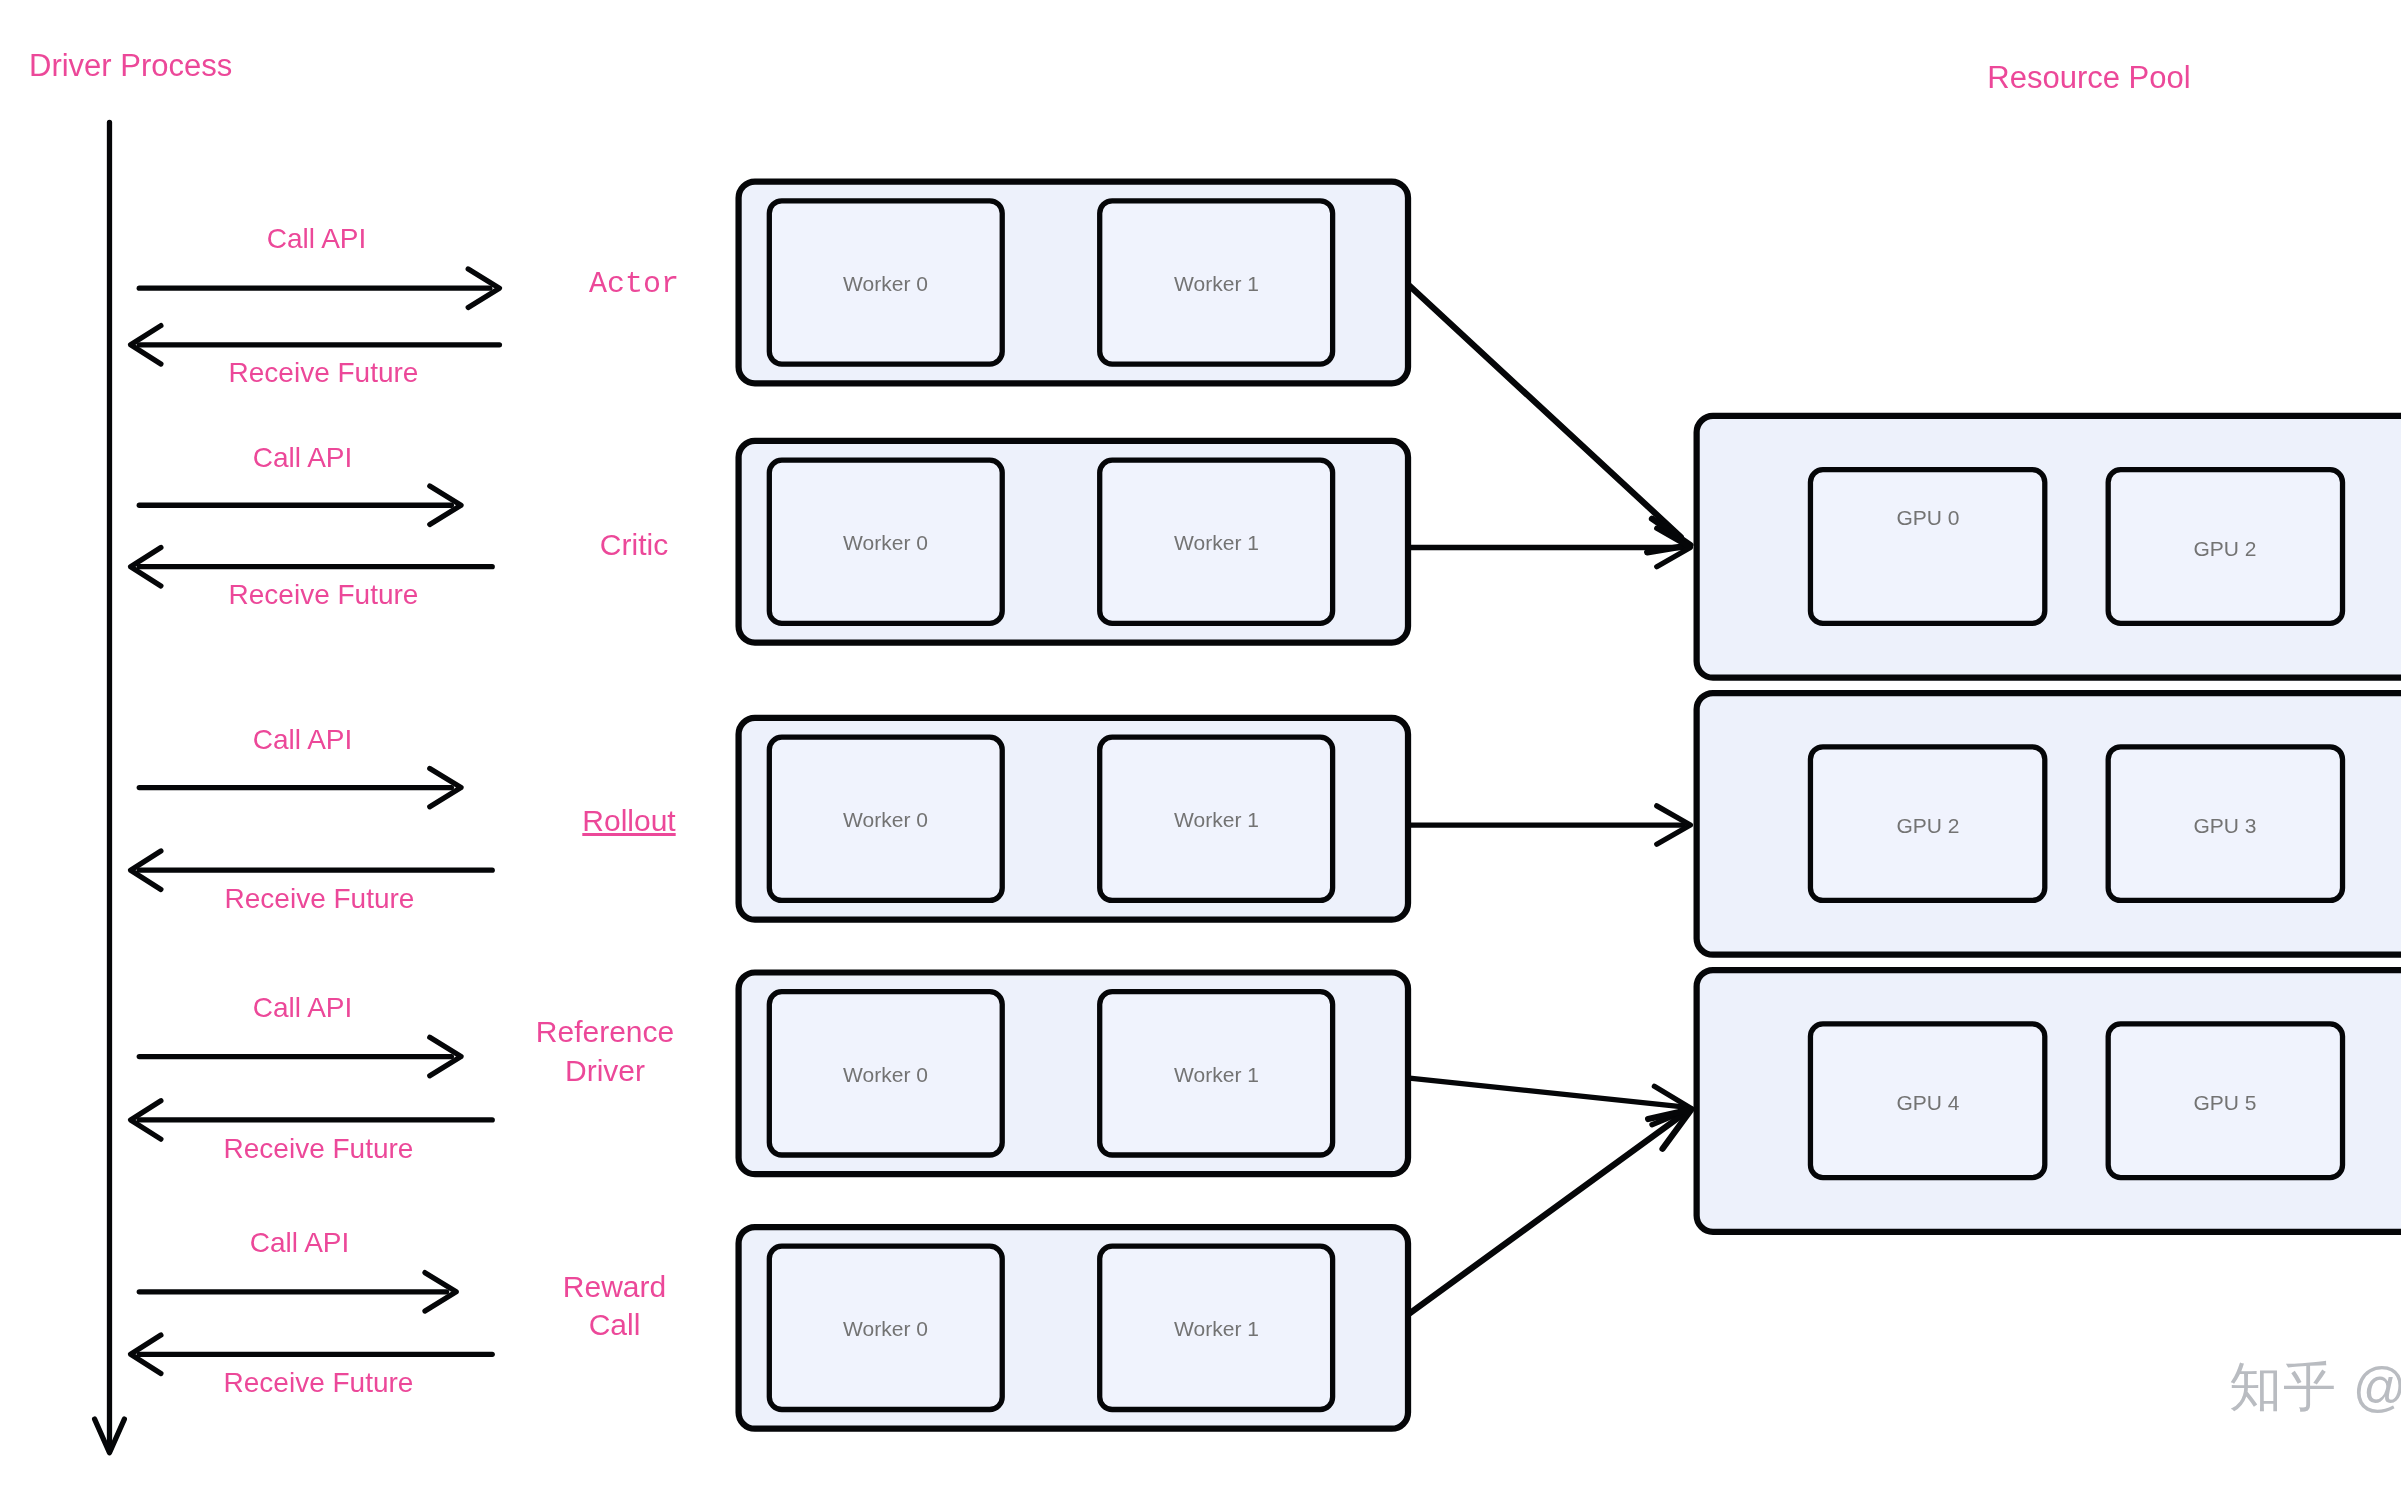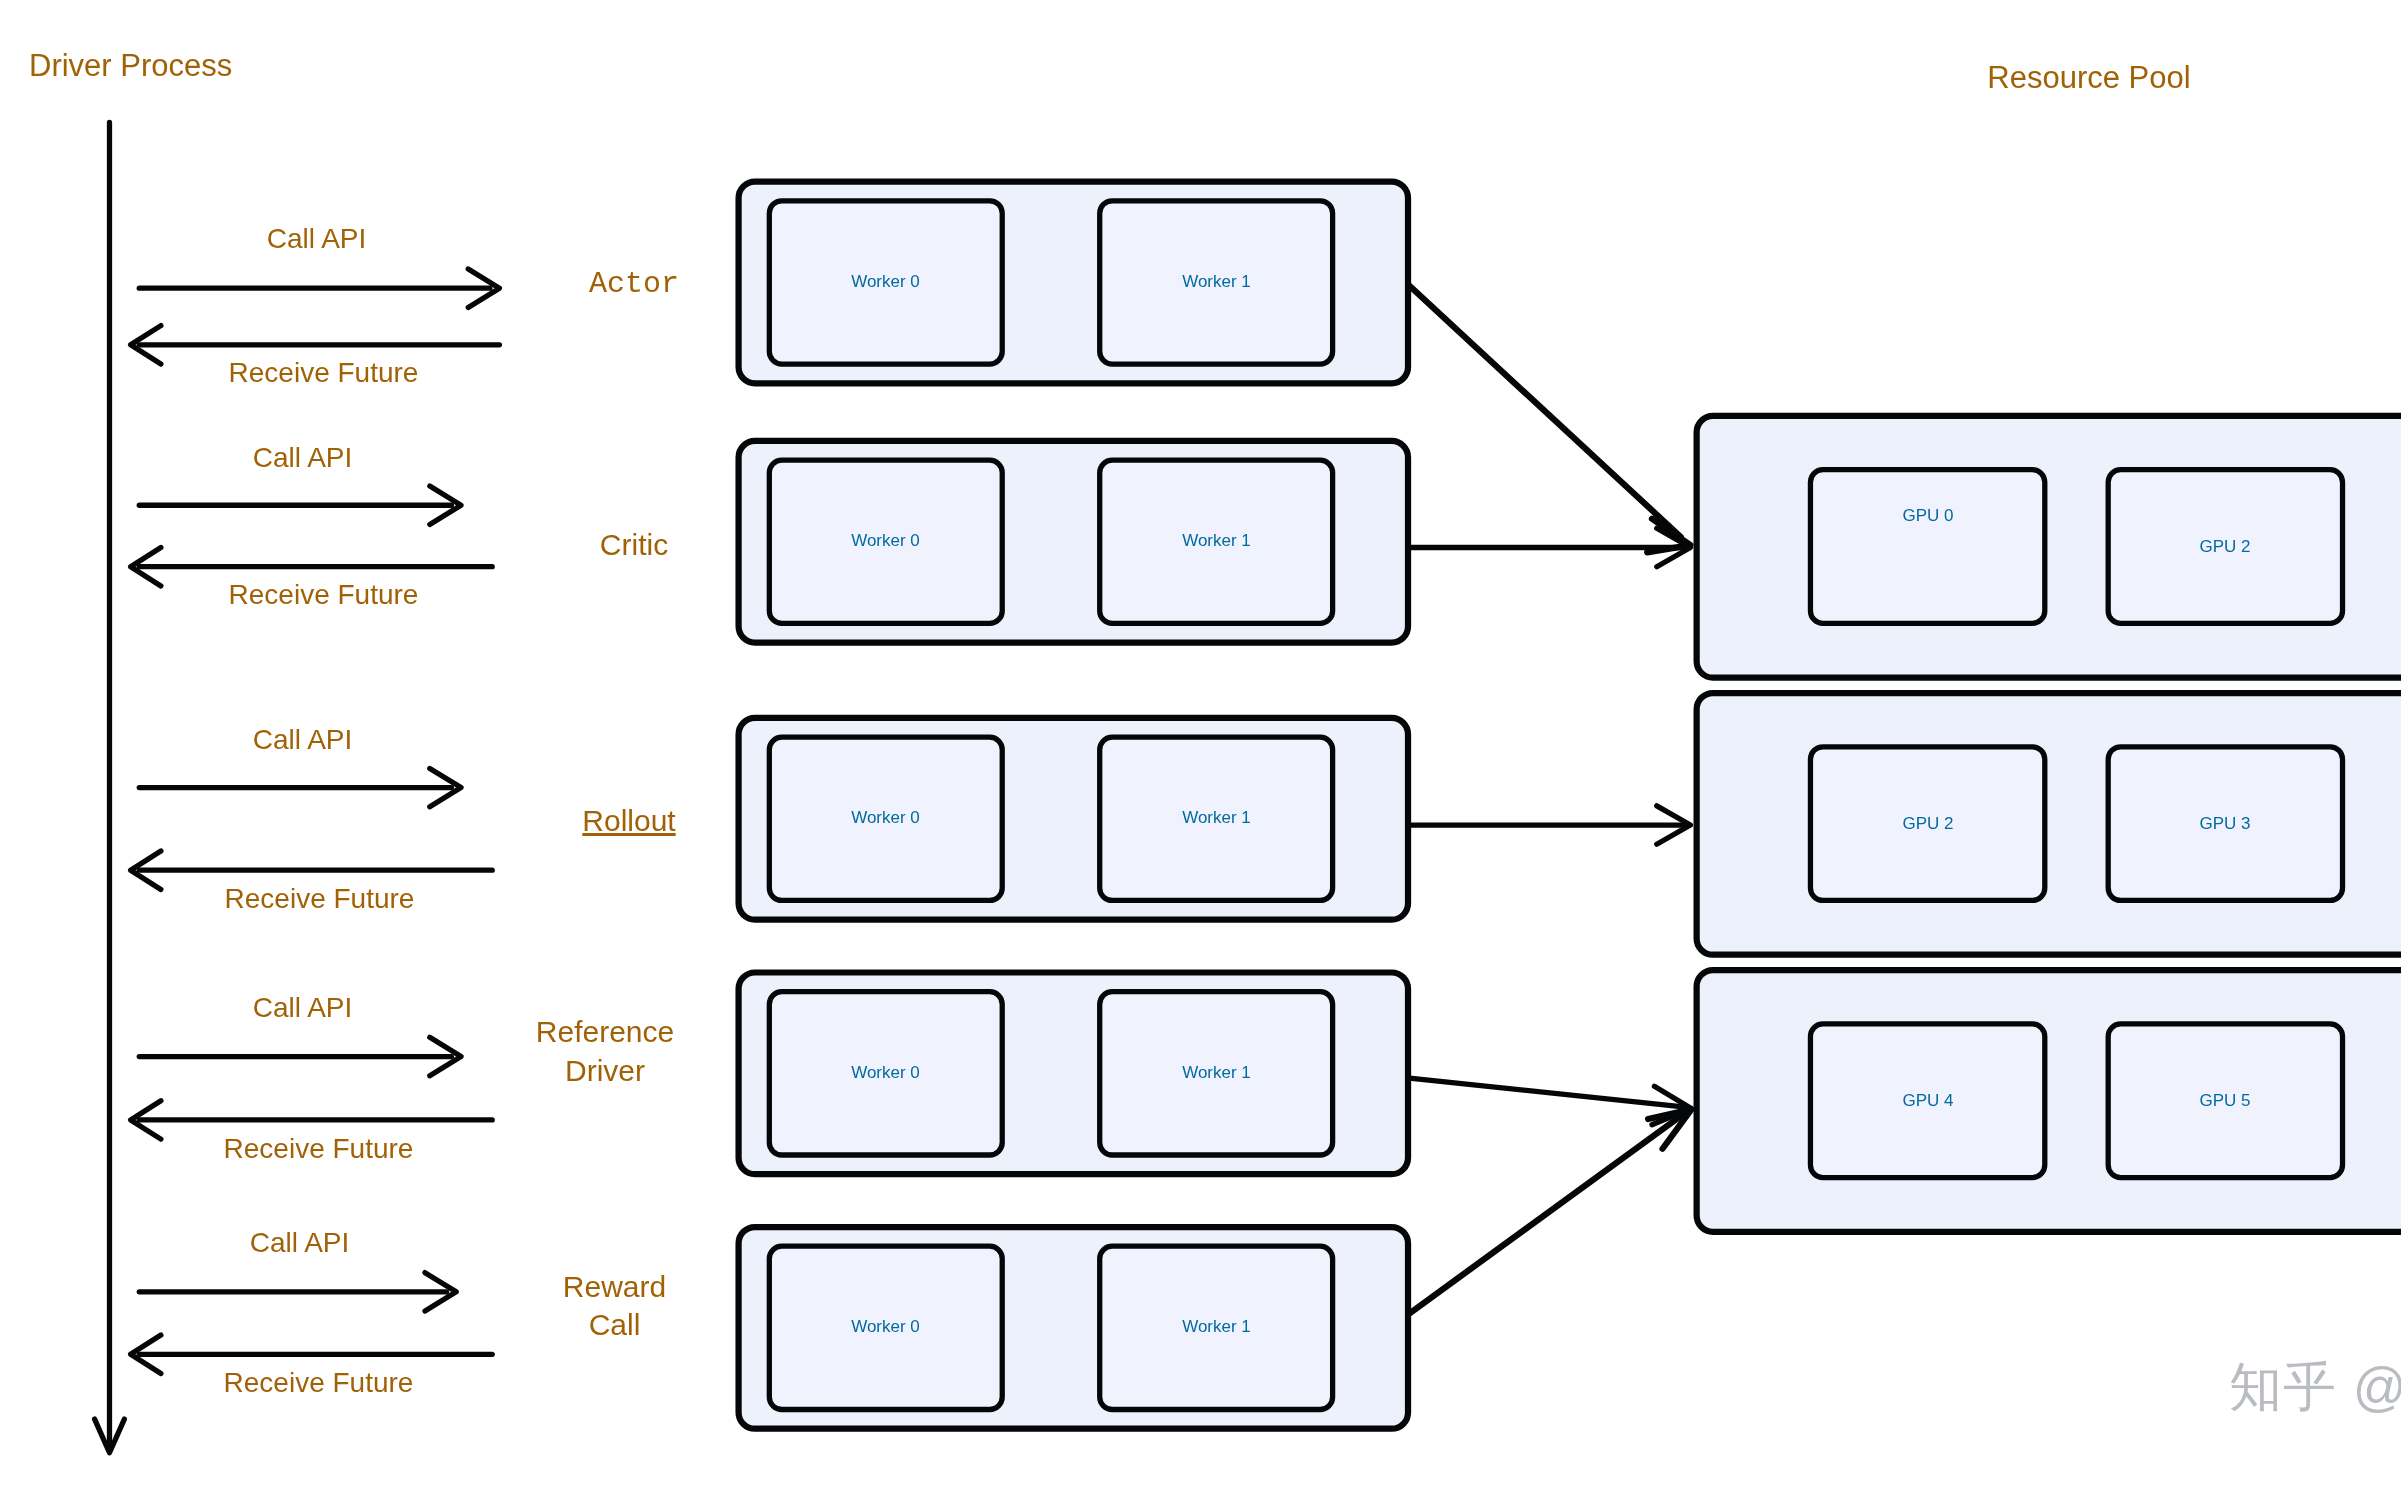--- a/index.html
+++ b/index.html
@@ -21,39 +21,39 @@
   #vec {
     position: absolute;
     left: 0;
     top: 0;
     width: 2914px;
     height: 1508px;
   }
   .lbl {
     position: absolute;
     white-space: pre;
-    color: #a16207;
+    color: #ec4899;
     line-height: 1.18;
   }
   .col-head {
     font-size: 31px;
     text-align: center;
   }
   .row-name {
     font-size: 30px;
     text-align: center;
   }
   .edge-lbl {
     font-size: 28px;
     text-align: center;
   }
   .box-lbl {
-    font-size: 17px;
-    text-align: center;
-    color: #0369a1;
+    font-size: 21px;
+    text-align: center;
+    color: #737373;
   }
   .watermark {
     position: absolute;
     font-size: 53px;
     color: #b9bcc1;
     white-space: pre;
     letter-spacing: 1px;
   }
 </style>
 </head>

